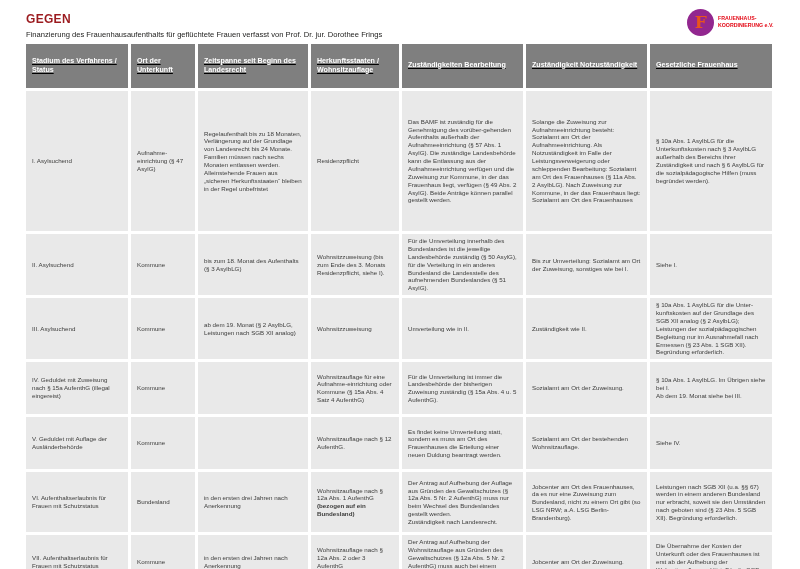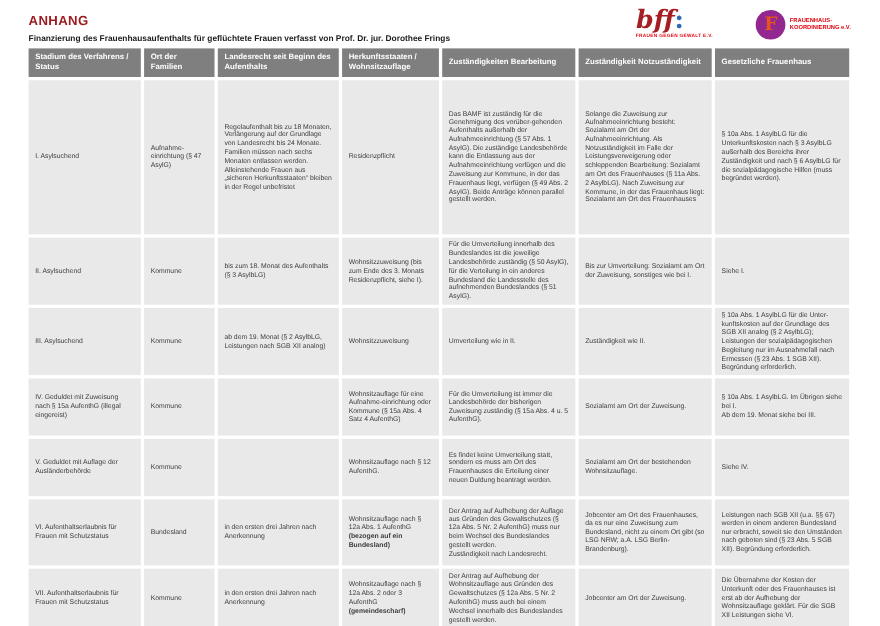--- a/index.html
+++ b/index.html
@@ -9,21 +9,21 @@
     background:#ffffff;
     font-family:"Liberation Sans", sans-serif;
     overflow:hidden;
   }
   .heading {
     position:absolute; left:26px; top:12px;
     color:#9b1b1f; font-size:12px; font-weight:bold; letter-spacing:.3px;
   }
   .subtitle {
     position:absolute; left:26px; top:30px;
-    color:#1d1d1b; font-size:7.6px; font-weight:bold;
+    color:#1d1d1b; font-size:7.6px; font-weight:normal;
   }
   .logos {
     position:absolute; top:6px; right:14px;
     display:flex; align-items:flex-start; gap:12px;
   }
   .bff-block { display:flex; flex-direction:column; align-items:flex-start; }
   .bff-word {
     font-family:"DejaVu Serif", serif; font-style:italic; font-weight:bold;
     font-size:23px; line-height:1.05; color:#a51e22;
   }
@@ -54,40 +54,36 @@
     background:#7f7f7f; color:#ffffff;
     font-size:7.1px; font-weight:bold; line-height:1.3;
     text-align:left; vertical-align:middle; padding:3px 6px;
   }
   table.finance td {
     background:#e9e9e9; color:#3c3c3b;
     font-size:6.2px; line-height:1.27;
     text-align:left; vertical-align:middle; padding:3px 6px;
   }
   table.finance td b { font-weight:bold; }
-  thead tr       { height:26px; }
+  thead tr       { height:44px;text-decoration:underline; }
   tbody tr:nth-child(1) { height:140px; }
   tbody tr:nth-child(2) { height:59px; }
   tbody tr:nth-child(3) { height:51px; }
   tbody tr:nth-child(4) { height:52px; }
   tbody tr:nth-child(5) { height:52px; }
   tbody tr:nth-child(6) { height:60px; }
   tbody tr:nth-child(7) { height:53px; }
 </style>
 </head>
 <body>
 
-<div class="heading">ANHANG</div>
+<div class="heading">GEGEN</div>
 <div class="subtitle">Finanzierung des Frauenhausaufenthalts für geflüchtete Frauen verfasst von Prof. Dr. jur. Dorothee Frings</div>
 
 <div class="logos">
-  <div class="bff-block">
-    <div class="bff-word"><span>bff</span><span class="bff-colon">:</span></div>
-    <div class="bff-tagline">FRAUEN GEGEN GEWALT E.V.</div>
-  </div>
   <div class="fhk-block">
     <div class="fhk-circle">
       <span class="fhk-f">F</span>
     </div>
     <div class="fhk-name">
       <div>FRAUENHAUS-</div>
       <div>KOORDINIERUNG e.V.</div>
     </div>
   </div>
 </div>
@@ -98,22 +94,22 @@
       <col style="width:64px">
       <col style="width:110px">
     <col style="width:88px">
       <col style="width:121px">
       <col style="width:121px">
       <col style="width:122px">
   </colgroup>
   <thead>
     <tr>
         <th>Stadium des Verfahrens / Status</th>
-        <th>Ort der Familien</th>
-        <th>Landesrecht seit Beginn des Aufenthalts</th>
+        <th>Ort der Unterkunft</th>
+        <th>Zeitspanne seit Beginn des Landesrecht</th>
         <th>Herkunftsstaaten / Wohnsitzauflage</th>
         <th>Zuständigkeiten Bearbeitung</th>
         <th>Zuständigkeit Notzuständigkeit</th>
         <th>Gesetzliche Frauenhaus</th>
       </tr>
   </thead>
   <tbody>
       <tr>
         <td>I. Asylsuchend</td>
         <td>Aufnahme-einrichtung (§ 47 AsylG)</td>

